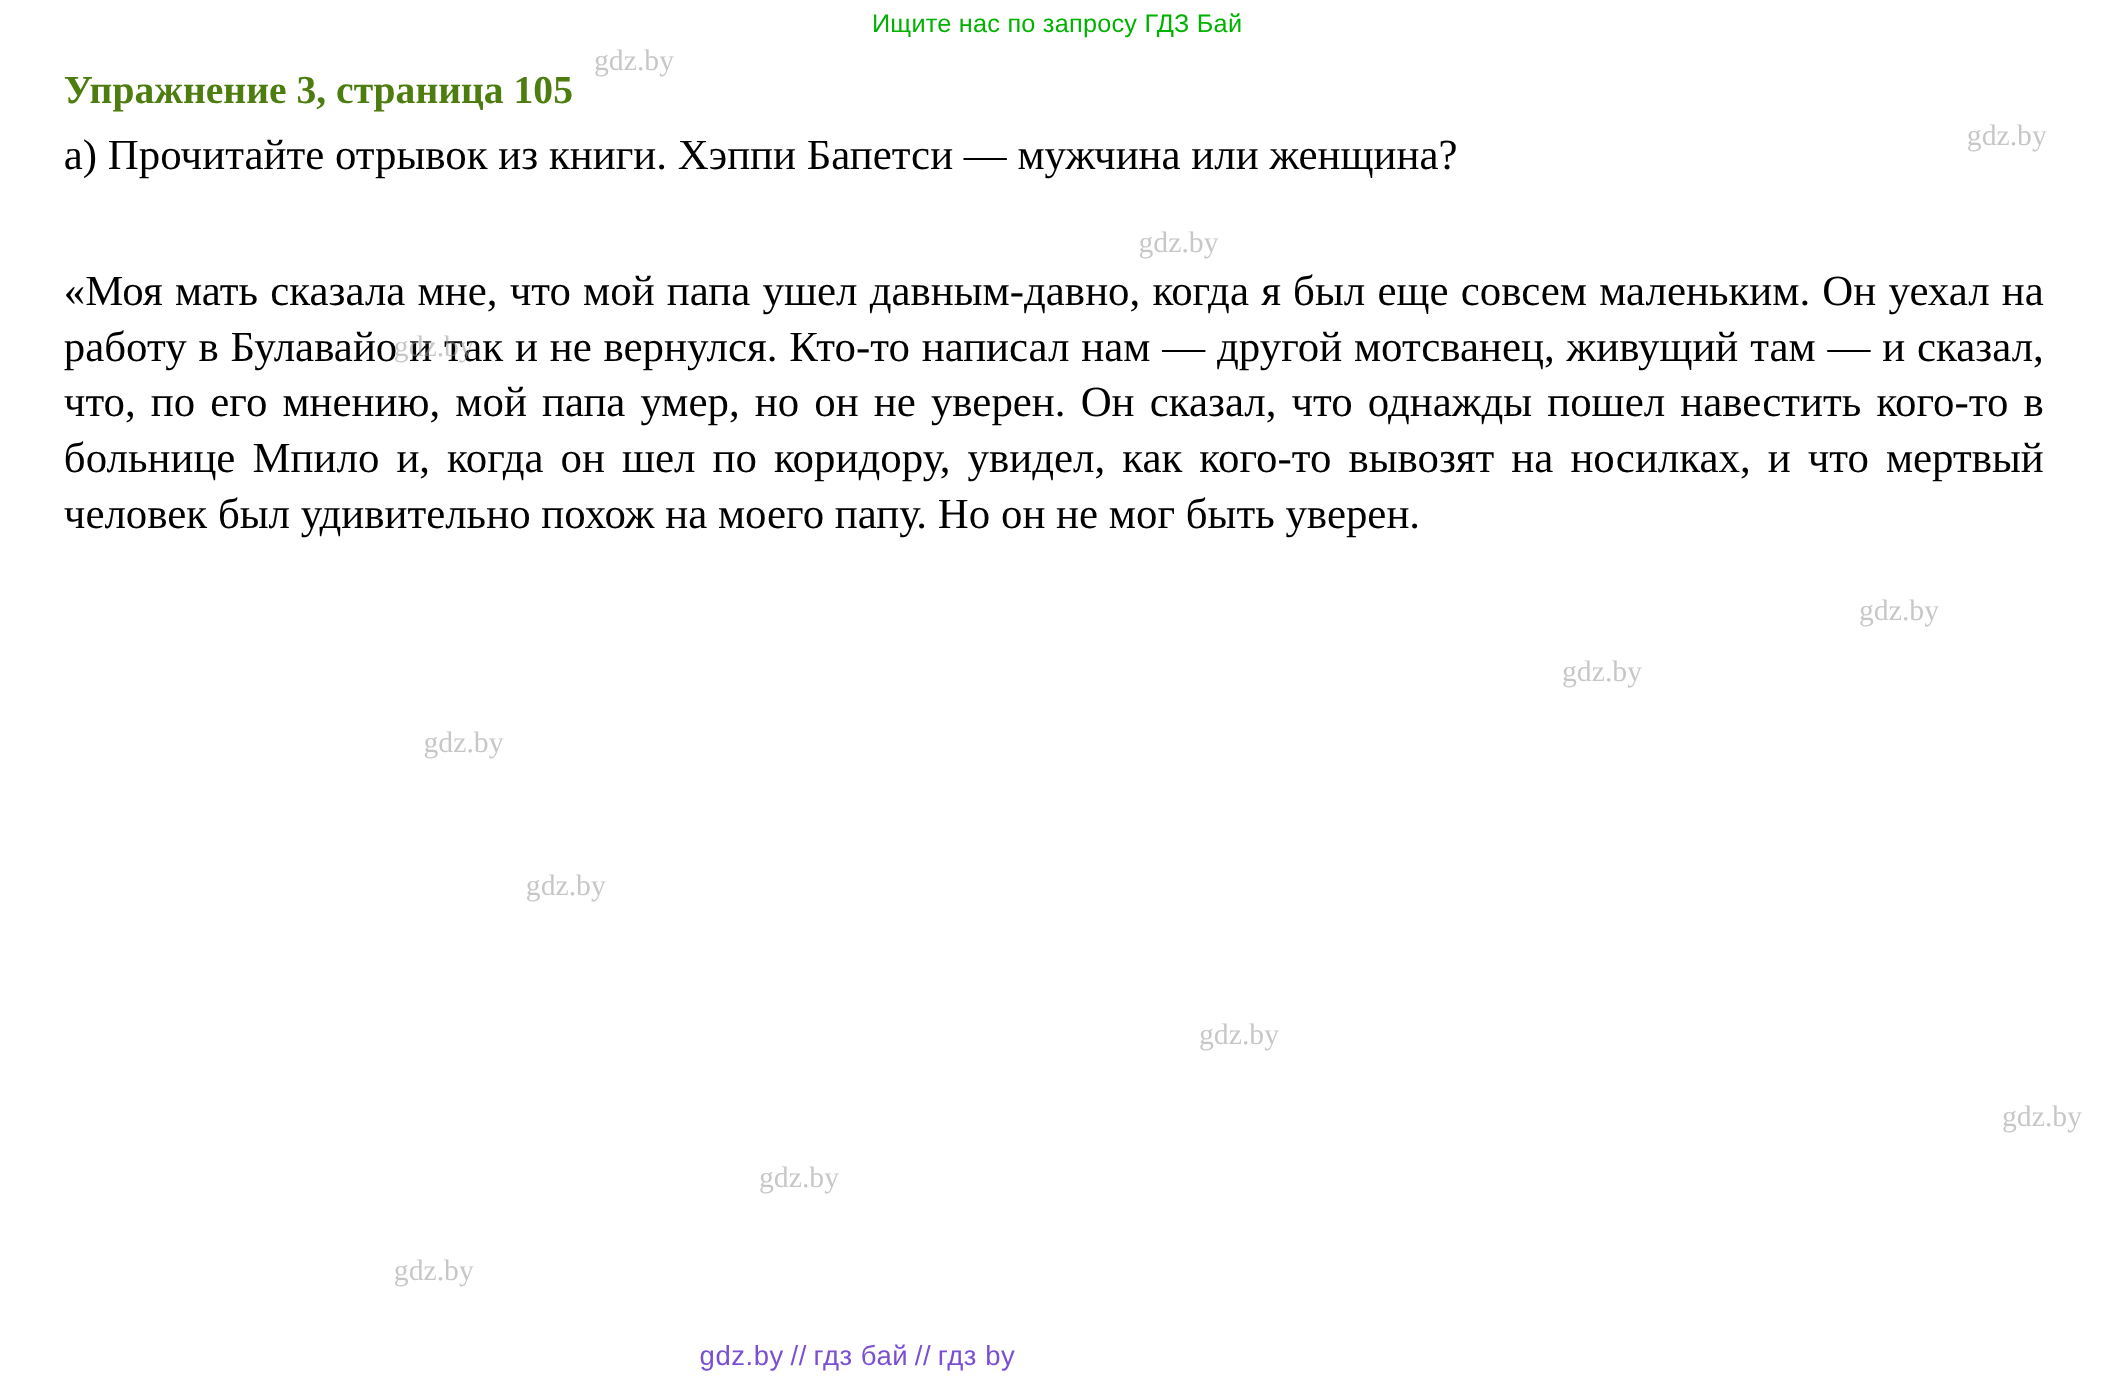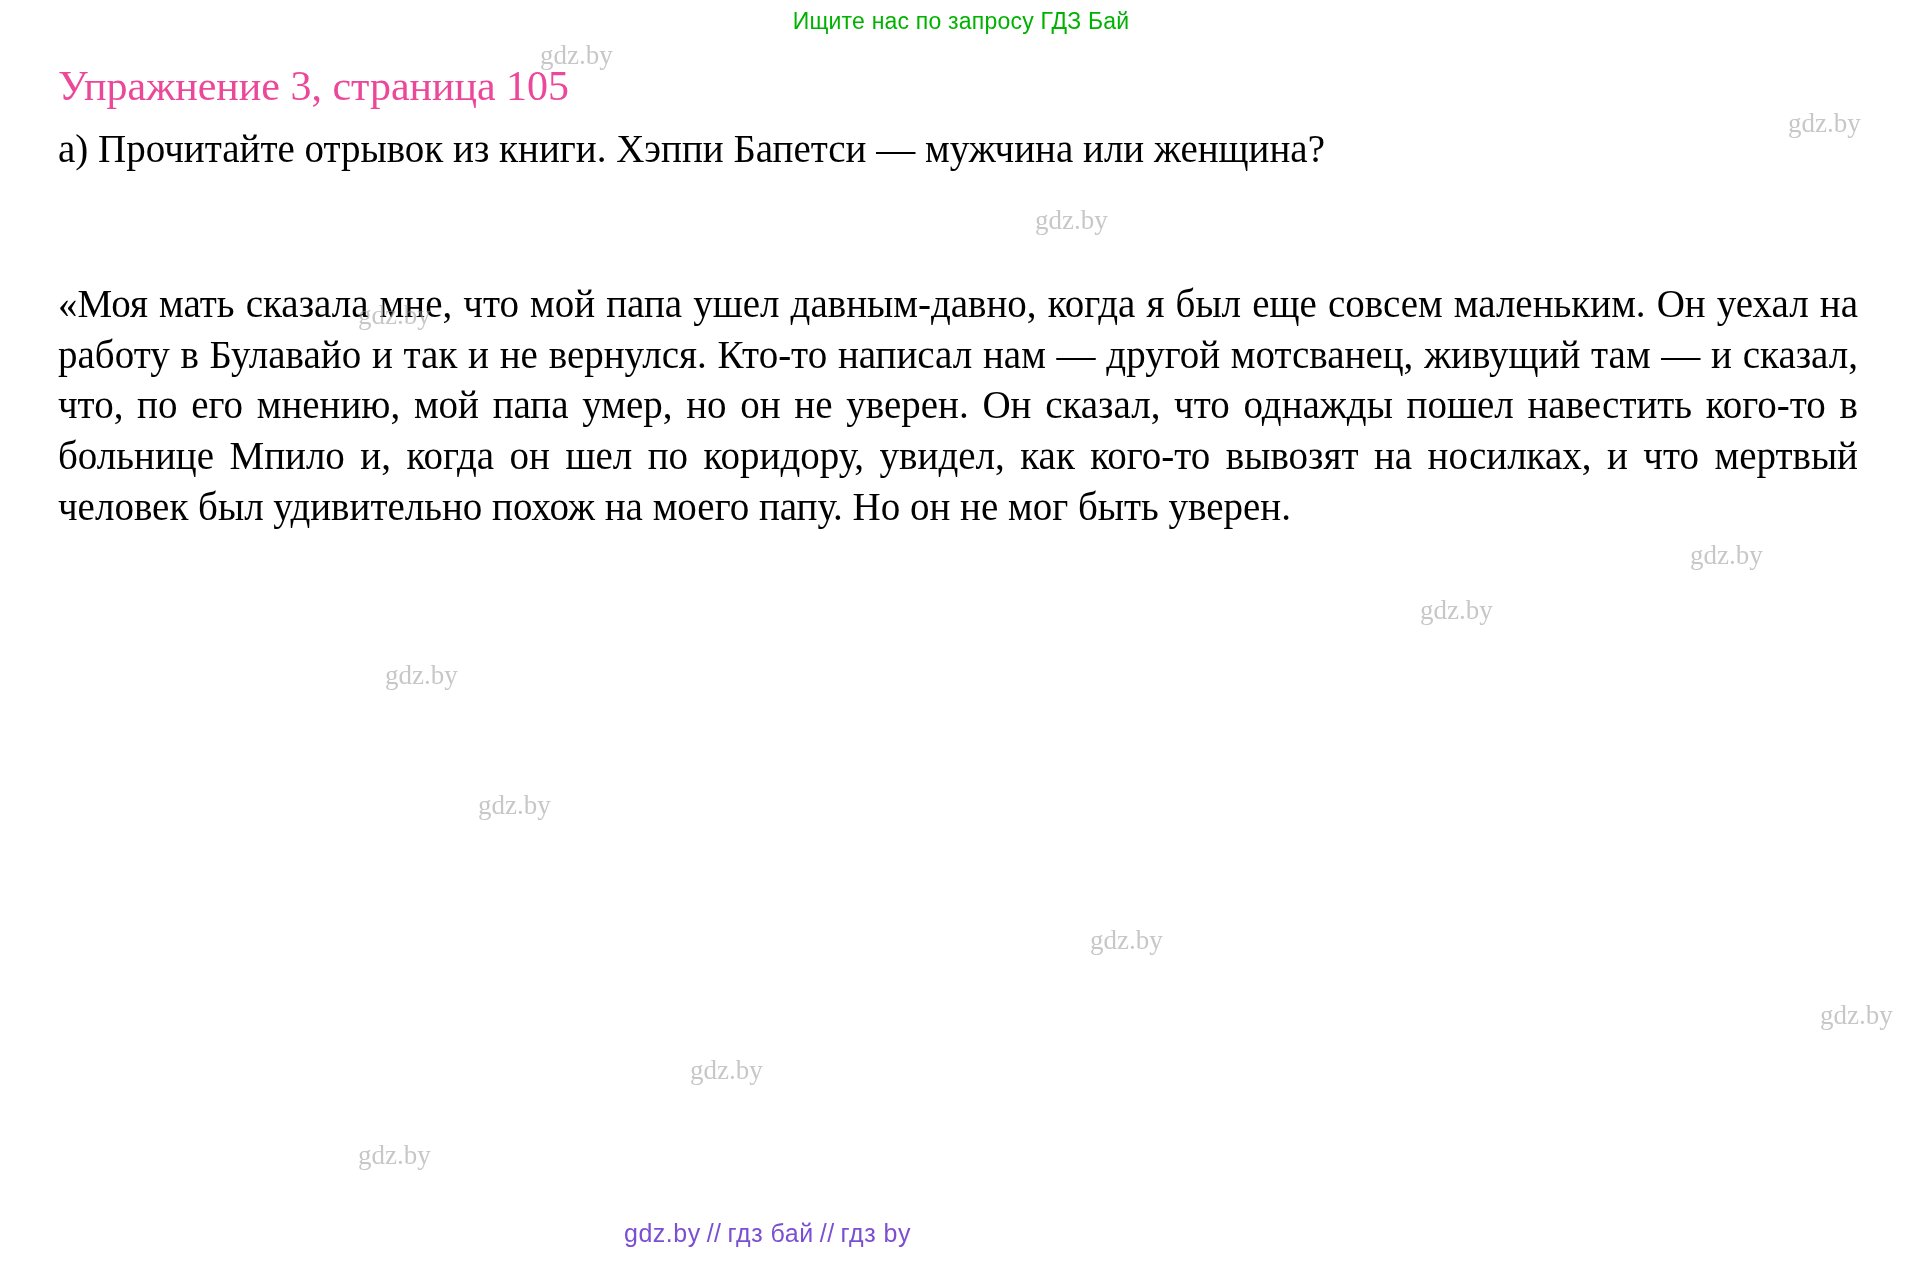--- a/index.html
+++ b/index.html
@@ -33,37 +33,37 @@
     letter-spacing: 0.2px;
   }
   .content {
     position: absolute;
     left: 58px;
     top: 62px;
     width: 1800px;
   }
   .title {
     font-family: "Liberation Serif", serif;
-    font-weight: normal;
-    font-size: 42px;
-    color: #ec4899;
+    font-weight: bold;
+    font-size: 36px;
+    color: #4d7c0f;
     margin: 0 0 14px 0;
     line-height: 1.15;
   }
   .para {
     font-family: "Liberation Serif", serif;
     font-size: 39px;
     color: #000;
     line-height: 1.30;
     text-align: justify;
     text-justify: inter-word;
     margin: 0;
   }
   .para.intro {
-    margin-bottom: 104px;
+    margin-bottom: 72px;
   }
   .para.body-para {
     margin-bottom: 2px;
   }
   .watermark {
     position: absolute;
     font-family: "Liberation Serif", serif;
     font-size: 27px;
     color: #9a9a9a;
     opacity: 0.55;
@@ -74,20 +74,21 @@
   .footer {
     position: absolute;
     left: 0;
     bottom: 14px;
     width: 1535px;
     text-align: center;
     font-family: "Liberation Sans", sans-serif;
     font-size: 25px;
     color: #7b4fd1;
     letter-spacing: 0.5px;
+    padding-left: 12px;
   }
   .footer span {
     color: #7b4fd1;
   }
   .footer .sep {
     color: #7b4fd1;
     padding: 0 6px;
   }
 </style>
 </head>

